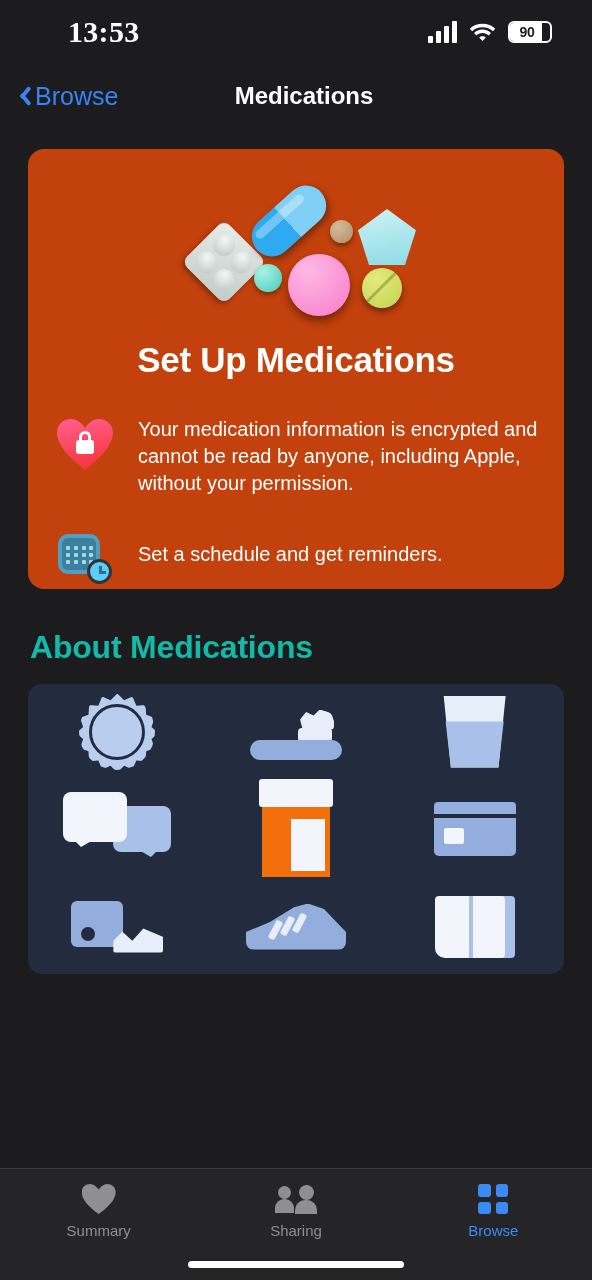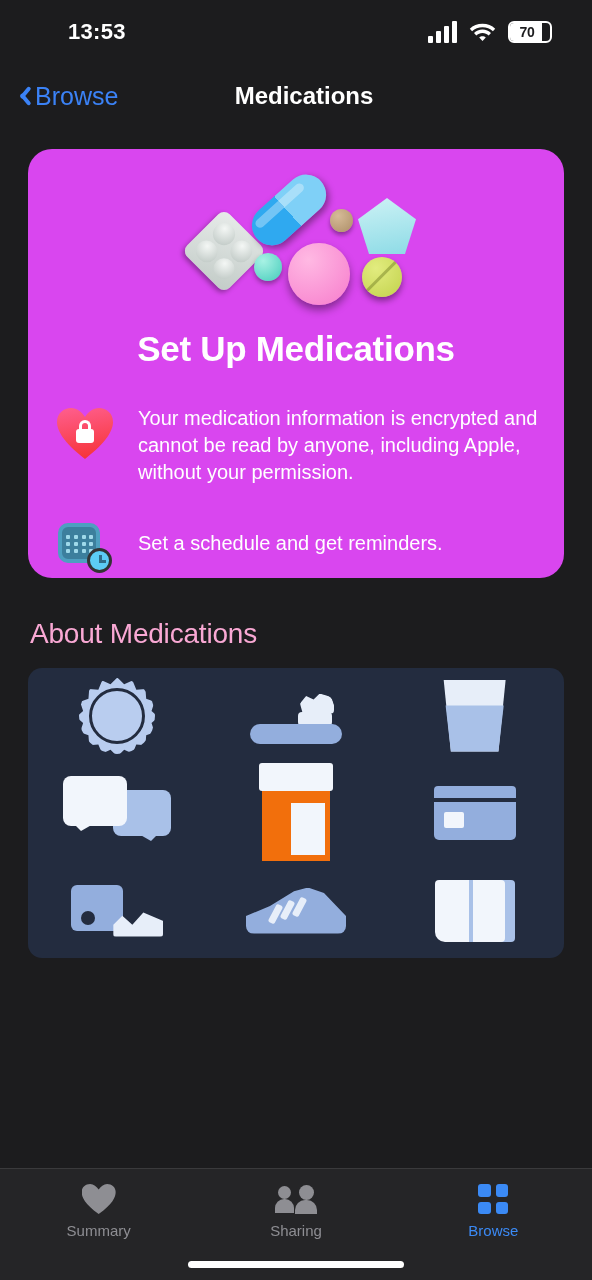--- a/index.html
+++ b/index.html
@@ -17,22 +17,22 @@
   }
 
   
   .status-bar {
     position: absolute; top: 0; left: 0;
     width: 592px; height: 64px;
     display: flex; align-items: center; justify-content: space-between;
     padding: 0 40px 0 36px;
   }
   .status-time {
-    color: #fff; font-size: 22px; font-weight: bold;
-    letter-spacing: 0.3px; padding-left: 32px;
+    color: #fff; font-size: 30px; font-weight: bold;
+    letter-spacing: 0.3px; padding-left: 32px; font-family: Liberation Serif, serif;
   }
   .status-right { display: flex; align-items: center; gap: 12px; }
   .signal { display: flex; align-items: flex-end; gap: 3px; height: 22px; }
   .signal i { display:block; width: 5px; background: #fff; border-radius: 1px; }
   .signal i:nth-child(1) { height: 7px; }
   .signal i:nth-child(2) { height: 12px; }
   .signal i:nth-child(3) { height: 17px; }
   .signal i:nth-child(4) { height: 22px; }
   .wifi { width: 27px; height: 20px; position: relative; }
   .battery {
@@ -79,23 +79,23 @@
     position: absolute; left: 0; top: 0; width: 100%; height: 64px;
     display: flex; align-items: center; justify-content: center;
     color: #fff; font-size: 24px; font-weight: bold; margin-left: 8px;
   }
 
   
   .content { position: absolute; top: 128px; left: 0; width: 592px; }
 
   .setup-card {
     margin: 21px 28px 0 28px;
-    background: #d946ef;
-    border-radius: 24px;
-    padding: 24px 0 0 0;
+    background: #c2410c;
+    border-radius: 16px;
+    padding: 35px 0 0 0;
   }
 
   
   .hero { position: relative; height: 150px; margin-bottom: 6px; }
   .hero > * { position: absolute; }
 
   .blister {
     left: 166px; top: 48px; width: 60px; height: 60px;
     background: linear-gradient(150deg,#e8ecea,#c2cbc7);
     border-radius: 8px; transform: rotate(45deg);
@@ -244,21 +244,21 @@
     background: #3b8af5; color: #fff;
     border: none; border-radius: 15px;
     height: 70px; width: calc(100% - 52px);
     font-family: "Liberation Sans", sans-serif;
     font-size: 24px; font-weight: bold;
     cursor: pointer;
   }
 
   
   .about-title {
-    color: #f9a8d4; font-size: 28px; font-weight: normal;
+    color: #14b8a6; font-size: 32px; font-weight: bold;
     margin: 40px 0 18px 30px; letter-spacing: -0.2px;
   }
   .about-card {
     margin: 0 28px; height: 290px;
     border-radius: 14px; overflow: hidden;
     background: #232c3f; position: relative;
   }
   .about-grid {
     position: absolute; inset: 0;
     display: grid;
@@ -435,21 +435,21 @@
       </div>
       <div class="wifi">
         <svg width="27" height="20" viewBox="0 0 27 20">
           <path d="M13.5 5.2c4.0 0 7.7 1.5 10.4 4.0l2.3-2.4C23.0 3.6 18.5 1.8 13.5 1.8S4.0 3.6 0.8 6.8l2.3 2.4C5.8 6.7 9.5 5.2 13.5 5.2z" fill="#fff"></path>
           <path d="M13.5 11.0c2.4 0 4.6 0.9 6.2 2.4l2.3-2.4c-2.2-2.1-5.2-3.4-8.5-3.4s-6.3 1.3-8.5 3.4l2.3 2.4c1.6-1.5 3.8-2.4 6.2-2.4z" fill="#fff"></path>
           <path d="M13.5 19.0l3.3-3.5c-0.9-0.8-2.0-1.3-3.3-1.3s-2.4 0.5-3.3 1.3z" fill="#fff"></path>
         </svg>
       </div>
       <div class="battery">
         <div class="battery-fill" id="batt-fill" style="width: 80%;"></div>
-        <div class="battery-text">70</div>
+        <div class="battery-text">90</div>
       </div>
     </div>
   </div>
 
   <div class="nav-bar">
     <div class="nav-back">
       <span class="chev"></span>
       <span>Browse</span>
     </div>
     <div class="nav-title">Medications</div>

